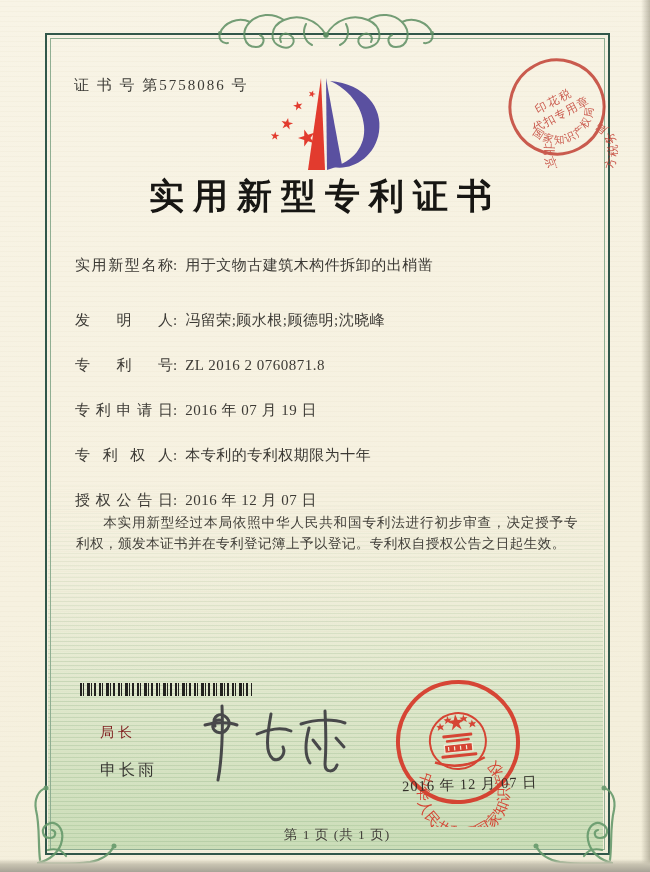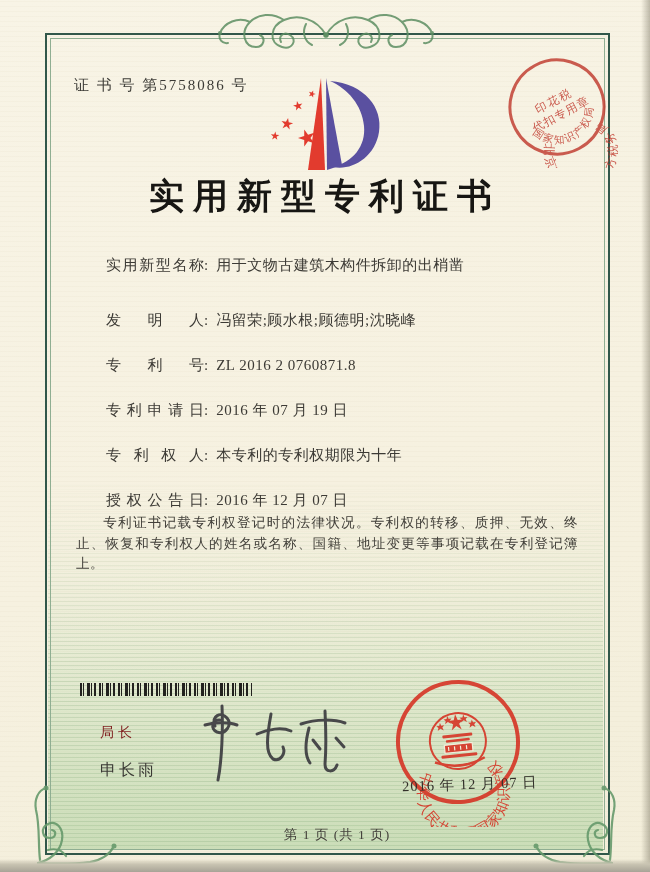--- a/index.html
+++ b/index.html
@@ -24,21 +24,21 @@
   .greenwash{left:48px;top:470px;width:555px;height:380px;
     background:
       repeating-linear-gradient(0deg, rgba(116,160,110,.22) 0 1px, rgba(116,160,110,0) 1px 4px),
       linear-gradient(to bottom, rgba(203,224,188,0) 0%, rgba(203,224,188,.45) 55%, rgba(189,215,172,.75) 100%);
     -webkit-mask-image:linear-gradient(to bottom, transparent 0%, #000 55%);
     mask-image:linear-gradient(to bottom, transparent 0%, #000 55%);}
   
   .certno{left:74px;top:76px;font-size:15px;letter-spacing:2px;color:#3c3b36;font-family:Liberation Serif, serif;}
   .title{left:0;top:173px;width:650px;text-align:center;font-size:35px;font-weight:700;
     letter-spacing:9px;color:#171613;}
-  .frow{left:75px;width:505px;font-size:15px;color:#3c3a35;white-space:nowrap;margin-left:31px;}
+  .frow{left:75px;width:505px;font-size:15px;color:#3c3a35;white-space:nowrap;}
   .flabel{display:inline-block;width:98px;text-align:justify;text-align-last:justify;}
   .fcolon{margin-right:8px;}
   .fval{letter-spacing:.5px;}
   .paras{left:76px;top:513px;width:502px;font-size:13.6px;line-height:1.52;
     color:#42403a;text-align:justify;letter-spacing:.4px;}
   .paras p{margin:0;text-indent:2em;}
   .barcode{left:80px;top:683px;width:172px;height:13px;
     background:repeating-linear-gradient(90deg,
       #23221f 0 2px, transparent 2px 3px,
       #23221f 3px 4px, transparent 4px 7px,
@@ -152,21 +152,21 @@
   <span class="flabel">专利申请日</span><span class="fcolon">:</span><span class="fval">2016 年 07 月 19 日</span>
 </div>
 <div class="abs frow" style="top:446px;">
   <span class="flabel">专利权人</span><span class="fcolon">:</span><span class="fval">本专利的专利权期限为十年</span>
 </div>
 <div class="abs frow" style="top:491px;">
   <span class="flabel">授权公告日</span><span class="fcolon">:</span><span class="fval">2016 年 12 月 07 日</span>
 </div>
 
 <div class="abs paras">
-  <p>专利证书记载专利权登记时的法律状况。专利权的转移、质押、无效、终止、恢复和专利权人的姓名或名称、国籍、地址变更等事项记载在专利登记簿上。</p>
+  <p>本实用新型经过本局依照中华人民共和国专利法进行初步审查，决定授予专利权，颁发本证书并在专利登记簿上予以登记。专利权自授权公告之日起生效。</p>
 </div>
 
 <div class="abs barcode"></div>
 
 <div class="abs director-title">局长</div>
 <div class="abs director-name">申长雨</div>
 
 <div class="abs" style="left:185px;top:698px;width:175px;height:90px;">
   <svg width="175" height="90" viewBox="0 0 175 90">
     <g stroke="#35343a" stroke-width="3" fill="none" stroke-linecap="round" opacity="0.88">

